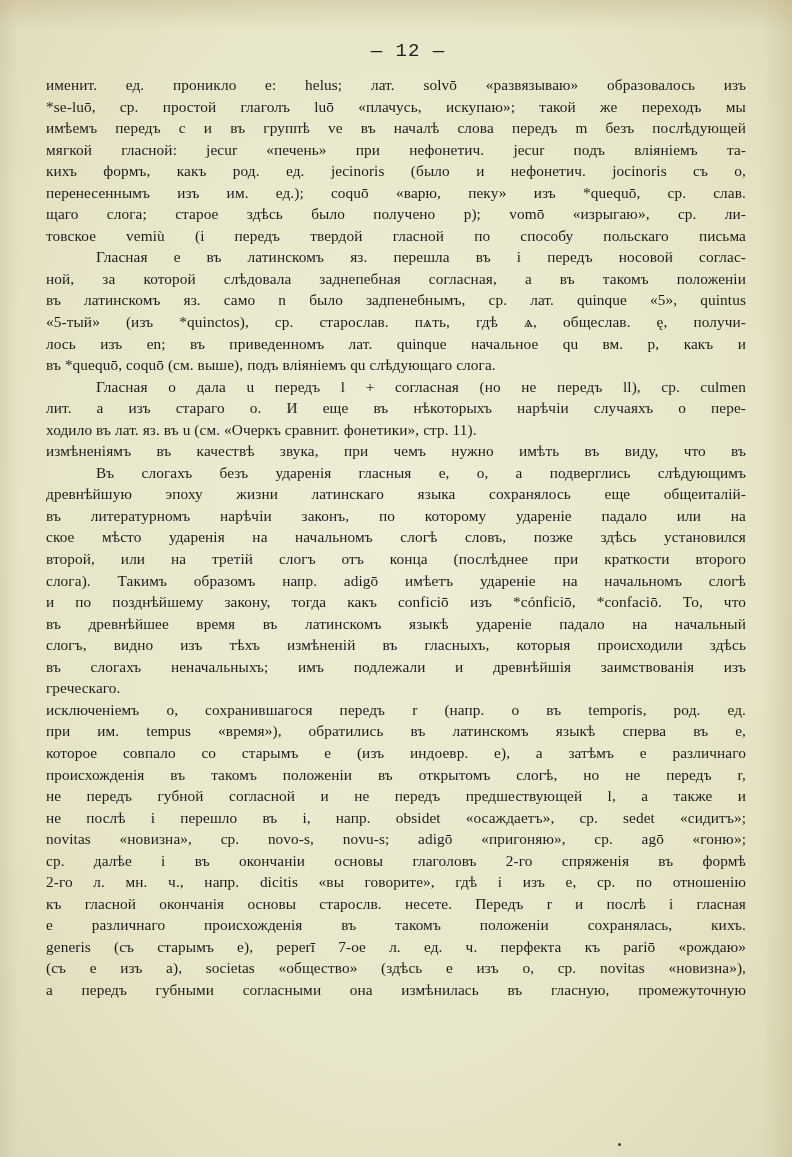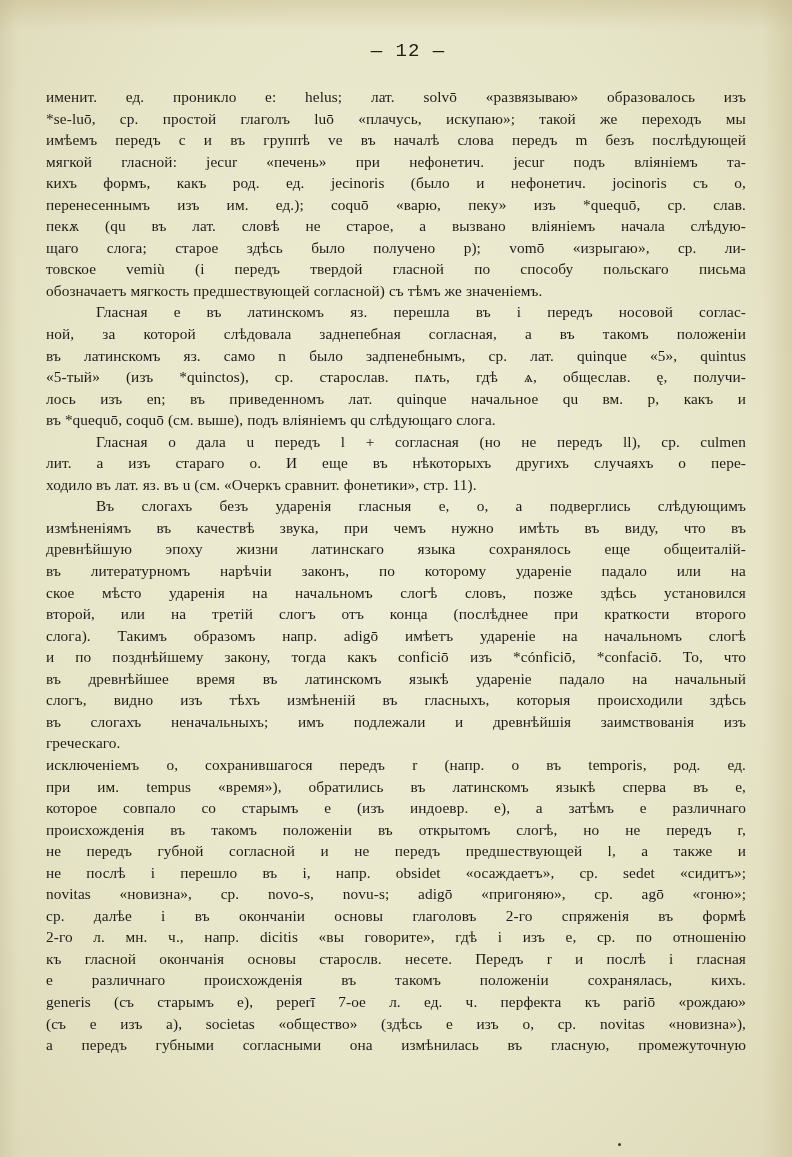--- a/index.html
+++ b/index.html
@@ -23,21 +23,21 @@
     position: absolute; left: 0; top: 0; width: 18px; height: 1157px;
     background: linear-gradient(to right, rgba(180,170,130,0.25), rgba(0,0,0,0));
   }
   .page-number {
     position: absolute; top: 40px; left: 0; width: 792px;
     text-align: center; font-size: 19px; letter-spacing: 1px;
     font-family: Liberation Mono, monospace;
     padding-left: 12px;
   }
   .text-block {
-    position: absolute; left: 46px; top: 86px; width: 700px;
+    position: absolute; left: 46px; top: 74px; width: 700px;
   }
   .line {
     height: 21.55px; line-height: 21.55px;
     font-size: 15.3px;
     white-space: nowrap;
     text-align: justify; text-align-last: justify;
     font-family: "Liberation Serif", serif;
     letter-spacing: 0.1px;
     transform-origin: left center;
   }
@@ -54,35 +54,33 @@
 
 <div class="page-number">— 12 —</div>
 
 <div class="text-block" id="text-block">
     <div class="line">именит. ед. проникло e: helus; лат. solvō «развязываю» образовалось изъ</div>
     <div class="line">*se-luō, ср. простой глаголъ luō «плачусь, искупаю»; такой же переходъ мы</div>
     <div class="line">имѣемъ передъ c и въ группѣ ve въ началѣ слова передъ m безъ послѣдующей</div>
     <div class="line">мягкой гласной: jecur «печень» при нефонетич. jecur подъ вліяніемъ та-</div>
     <div class="line">кихъ формъ, какъ род. ед. jecinoris (было и нефонетич. jocinoris съ o,</div>
     <div class="line">перенесеннымъ изъ им. ед.); coquō «варю, пеку» изъ *quequō, ср. слав.</div>
-    <div class="line">пекѫ (qu въ лат. словѣ не старое, а вызвано вліяніемъ начала слѣдую-</div>
     <div class="line">щаго слога; старое здѣсь было получено p); vomō «изрыгаю», ср. ли-</div>
     <div class="line">товское vemiù (i передъ твердой гласной по способу польскаго письма</div>
-    <div class="line last">обозначаетъ мягкость предшествующей согласной) съ тѣмъ же значеніемъ.</div>
     <div class="line indent">Гласная e въ латинскомъ яз. перешла въ i передъ носовой соглас-</div>
     <div class="line">ной, за которой слѣдовала заднепебная согласная, а въ такомъ положеніи</div>
     <div class="line">въ латинскомъ яз. само n было задпенебнымъ, ср. лат. quinque «5», quintus</div>
     <div class="line">«5-тый» (изъ *quinctos), ср. старослав. пѧть, гдѣ ѧ, общеслав. ę, получи-</div>
     <div class="line">лось изъ en; въ приведенномъ лат. quinque начальное qu вм. p, какъ и</div>
     <div class="line last">въ *quequō, coquō (см. выше), подъ вліяніемъ qu слѣдующаго слога.</div>
     <div class="line indent">Гласная o дала u передъ l + согласная (но не передъ ll), ср. culmen</div>
-    <div class="line">лит. a изъ стараго o. И еще въ нѣкоторыхъ другихъ случаяхъ o пере-</div>
+    <div class="line">лит. a изъ стараго o. И еще въ нѣкоторыхъ нарѣчіи случаяхъ o пере-</div>
     <div class="line last">ходило въ лат. яз. въ u (см. «Очеркъ сравнит. фонетики», стр. 11).</div>
+    <div class="line">измѣненіямъ въ качествѣ звука, при чемъ нужно имѣть въ виду, что въ</div>
     <div class="line indent">Въ слогахъ безъ ударенія гласныя e, o, a подверглись слѣдующимъ</div>
-    <div class="line">измѣненіямъ въ качествѣ звука, при чемъ нужно имѣть въ виду, что въ</div>
     <div class="line">древнѣйшую эпоху жизни латинскаго языка сохранялось еще общеиталій-</div>
     <div class="line">въ литературномъ нарѣчіи законъ, по которому удареніе падало или на</div>
     <div class="line">ское мѣсто ударенія на начальномъ слогѣ словъ, позже здѣсь установился</div>
     <div class="line">второй, или на третій слогъ отъ конца (послѣднее при краткости второго</div>
     <div class="line">слога). Такимъ образомъ напр. adigō имѣетъ удареніе на начальномъ слогѣ</div>
     <div class="line">и по позднѣйшему закону, тогда какъ conficiō изъ *cónficiō, *confaciō. То, что</div>
     <div class="line">въ древнѣйшее время въ латинскомъ языкѣ удареніе падало на начальный</div>
     <div class="line">слогъ, видно изъ тѣхъ измѣненій въ гласныхъ, которыя происходили здѣсь</div>
     <div class="line">въ слогахъ неначальныхъ; имъ подлежали и древнѣйшія заимствованія изъ</div>
     <div class="line last">греческаго.</div>

